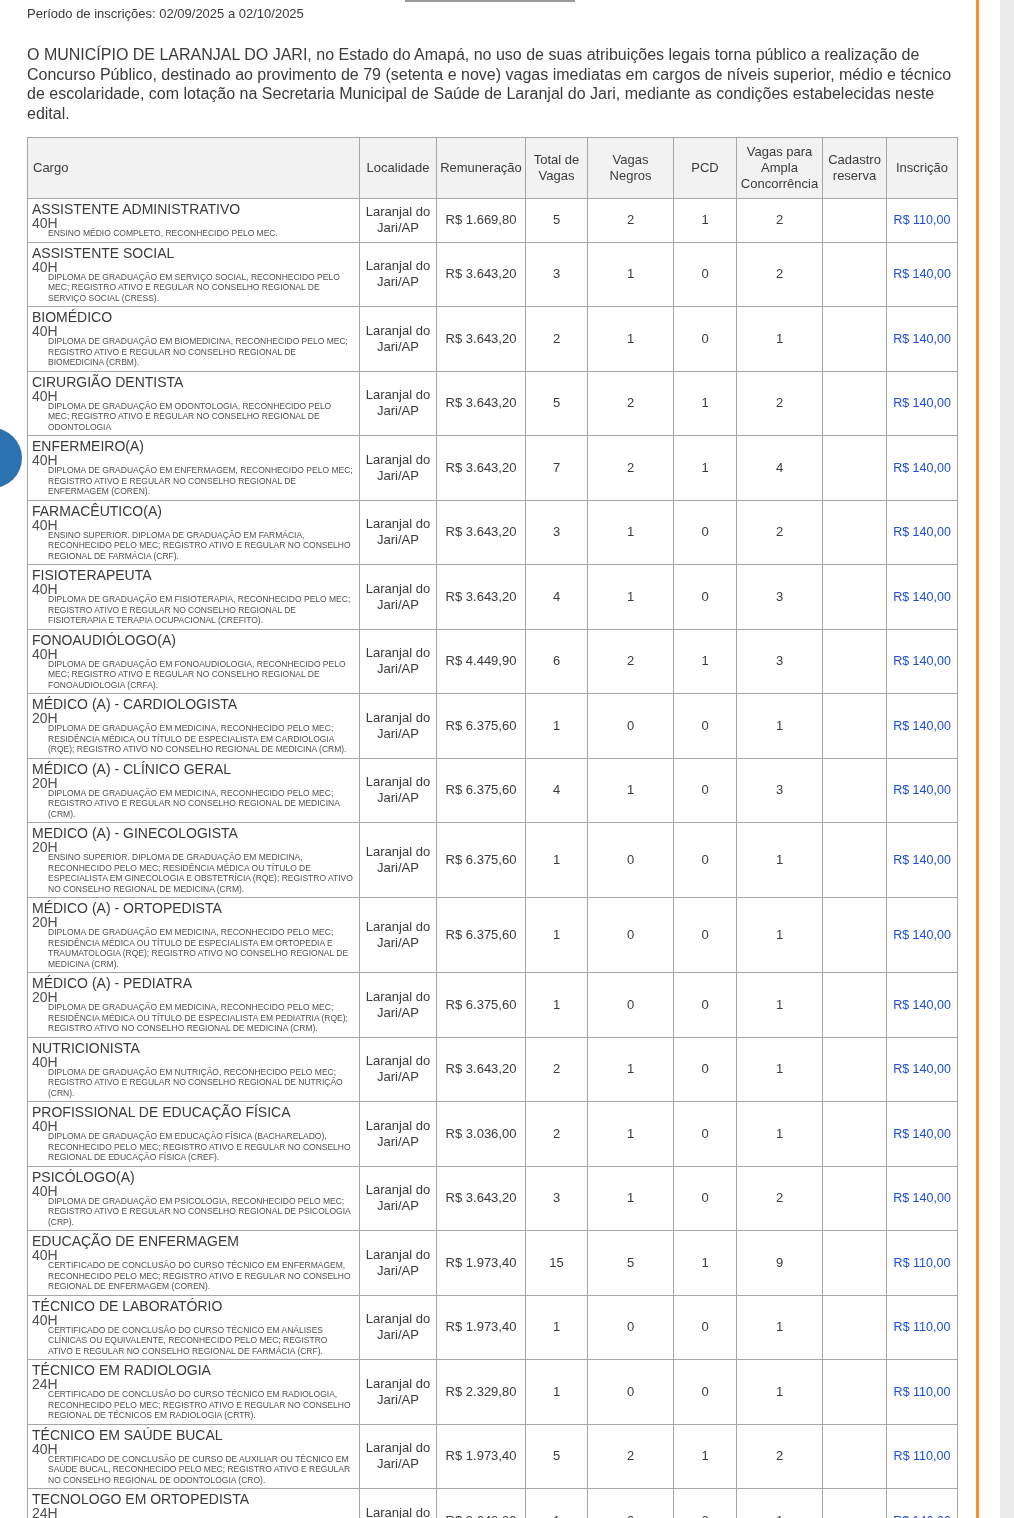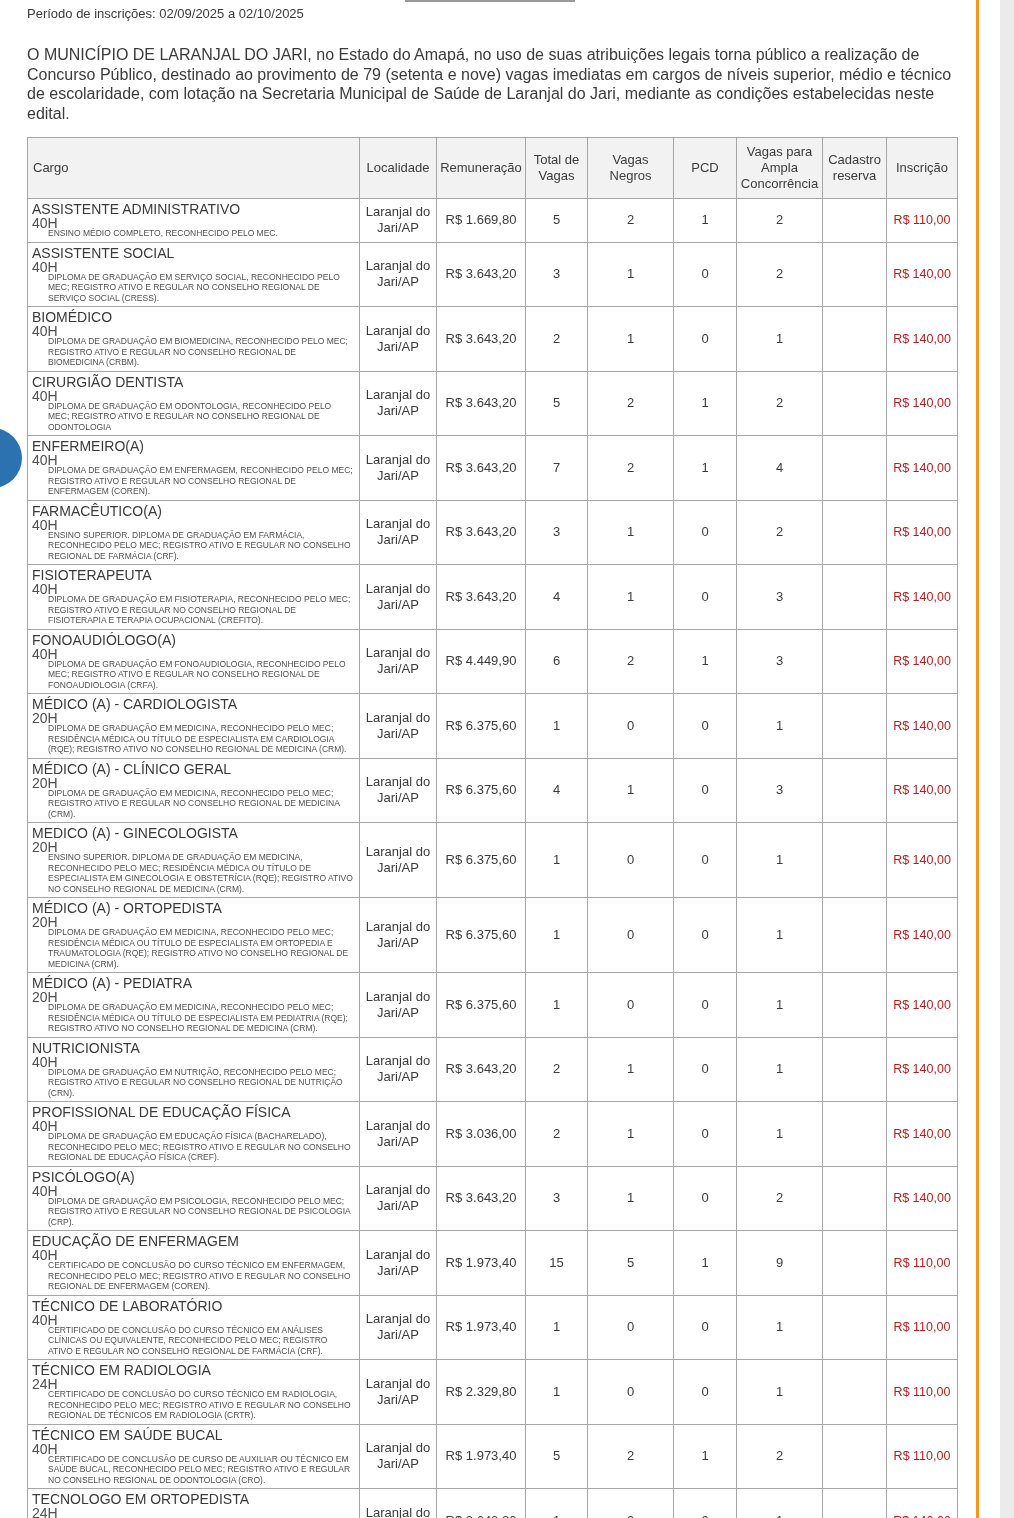--- a/index.html
+++ b/index.html
@@ -26,21 +26,21 @@
   table.vac thead th {
     background:#f2f2f2; font-weight:normal; font-size:13px; line-height:16px;
     text-align:center; vertical-align:middle; padding:6px 2px; color:#3b3b3b;
   }
   table.vac thead th.cargo-h { text-align:left; padding-left:5px; }
   td.cargo { vertical-align:top; padding:1px 5px 3px 4px; }
   .cargo-title { font-size:14px; line-height:18px; color:#3a3a3a; }
   .cargo-hours { font-size:14px; line-height:10px; color:#4f4f4f; }
   .cargo-req { font-size:8.5px; line-height:10.5px; color:#4f4f4f;padding-left:16px; }
   td.mid { text-align:center; vertical-align:middle; font-size:13px; line-height:16px; padding:2px; color:#3b3b3b; }
-  td.fee { text-align:center; vertical-align:middle; font-size:12.5px; padding:2px 1px; color:#b91c1c; }
+  td.fee { text-align:center; vertical-align:middle; font-size:12.5px; padding:2px 1px; color:#1d4ed8; }
 </style>
 </head>
 <body>
 
 <div class="page">
   <div class="top-edge-line"></div>
   <div class="blue-fab"></div>
   <div class="orange-line"></div>
   <div class="right-strip"></div>
 

